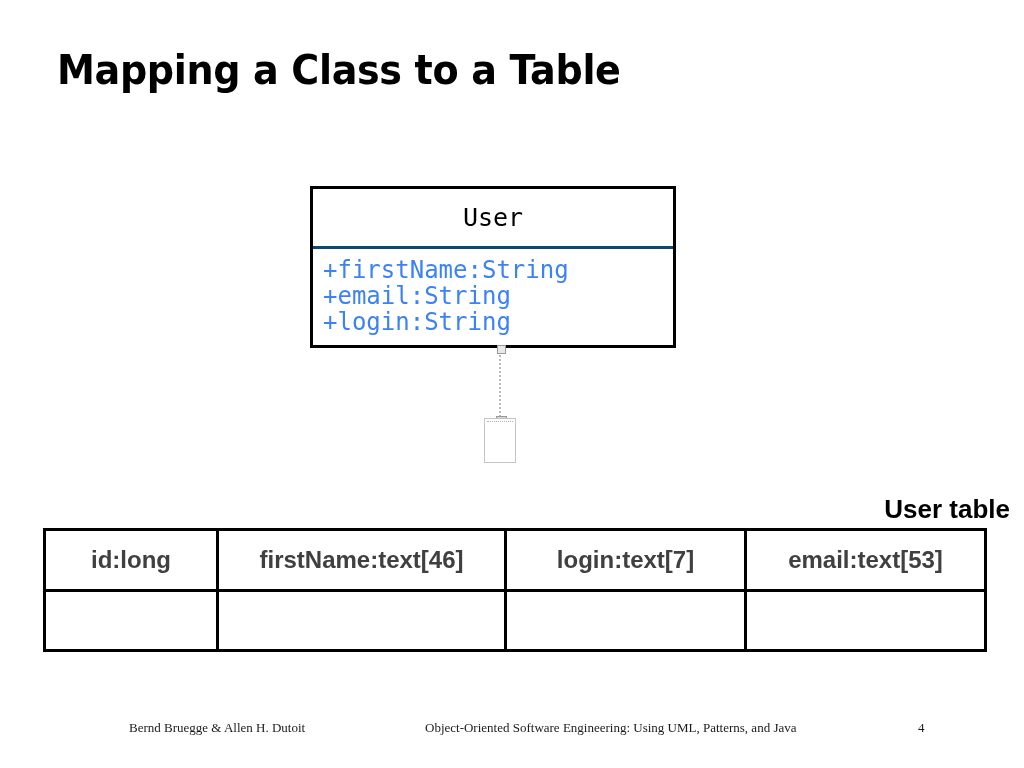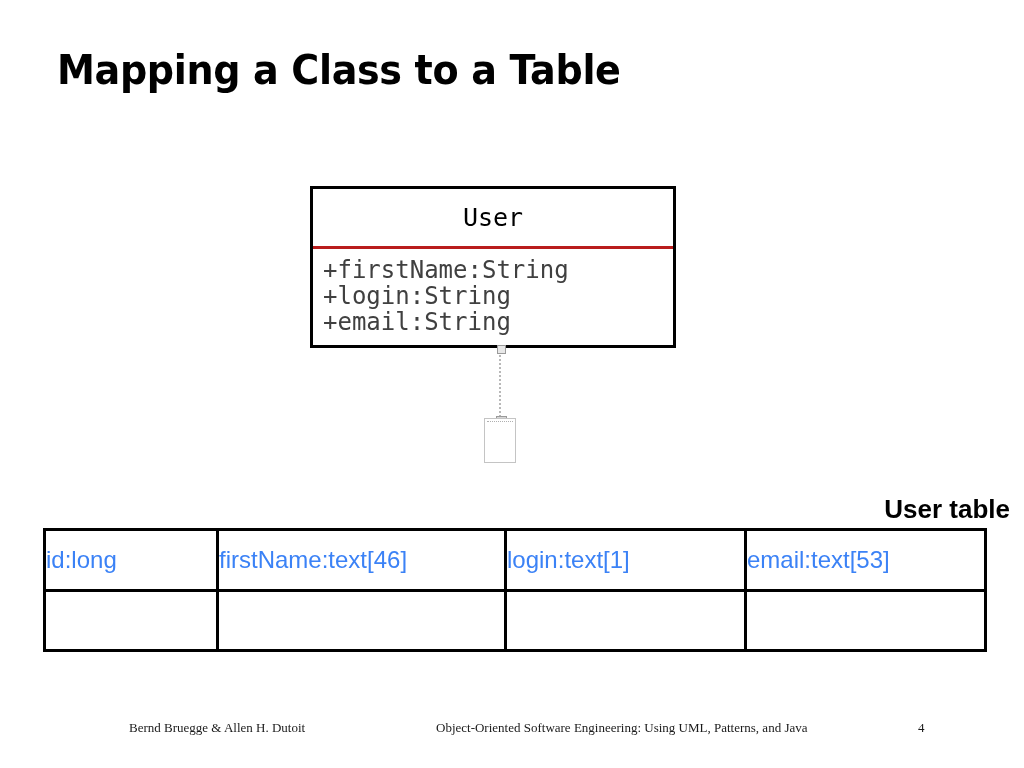--- a/index.html
+++ b/index.html
@@ -42,29 +42,29 @@
     border: 3px solid #000000;
     box-sizing: border-box;
     background: #ffffff;
   }
   .uml-class-name {
     height: 57px;
     line-height: 57px;
     text-align: center;
     font-family: "DejaVu Sans Mono", monospace;
     font-size: 25px;
-    border-bottom: 3px solid #b91c1c;
+    border-bottom: 3px solid #0c4a6e;
     color: #000000;
   }
   .uml-class-attrs {
     padding: 8px 0 10px 10px;
     font-family: "DejaVu Sans Mono", monospace;
     font-size: 24px;
     line-height: 26px;
-    color: #404040;
+    color: #3b82f6;
   }
   .uml-attr {
     white-space: pre;
   }
 
   
   .connector-line {
     position: absolute;
     left: 499px;
     top: 347px;
@@ -132,25 +132,25 @@
     position: absolute;
     left: 43px;
     top: 528px;
     width: 929px;
     border-collapse: collapse;
     table-layout: fixed;
     background: #ffffff;
   }
   .rel-table td {
     border: 3px solid #000000;
-    text-align: left;
+    text-align: center;
     font-family: "Liberation Sans", sans-serif;
     font-size: 24px;
-    font-weight: normal;
-    color: #3b82f6;
+    font-weight: bold;
+    color: #404040;
     padding: 0;
   }
   .rel-table tr.header-row td { height: 58px; }
   .rel-table tr.data-row td  { height: 57px; }
 
   .col-1 { width: 170px; }
   .col-2 { width: 285px; }
   .col-3 { width: 237px; }
   .col-4 { width: 237px; }
 
@@ -166,56 +166,56 @@
     color: #1a1a1a;
   }
   .footer-authors {
     position: absolute;
     left: 129px;
     top: 0;
     white-space: nowrap;
   }
   .footer-book {
     position: absolute;
-    left: 436px;
+    left: 425px;
     top: 0;
     white-space: nowrap;
     text-align: center;
   }
   .footer-page {
     position: absolute;
     left: 918px;
     top: 0;
   }
 </style>
 </head>
 <body>
 
 <div class="slide-title">Mapping a Class to a Table</div>
 
 <div class="uml-class">
   <div class="uml-class-name">User</div>
   <div class="uml-class-attrs">
     <div class="uml-attr">+firstName:String</div>
+    <div class="uml-attr">+email:String</div>
     <div class="uml-attr">+login:String</div>
-    <div class="uml-attr">+email:String</div>
   </div>
 </div>
 
 <div class="connector-line"></div>
 <div class="connector-box"></div>
 
 <div class="table-caption">User table</div>
 
 <table class="rel-table">
   <tbody>
     <tr class="header-row">
       <td class="col-1">id:long</td>
       <td class="col-2">firstName:text[46]</td>
-      <td class="col-3">login:text[1]</td>
+      <td class="col-3">login:text[7]</td>
       <td class="col-4">email:text[53]</td>
     </tr>
     <tr class="data-row">
       <td class="col-1"></td>
       <td class="col-2"></td>
       <td class="col-3"></td>
       <td class="col-4"></td>
     </tr>
   </tbody>
 </table>

